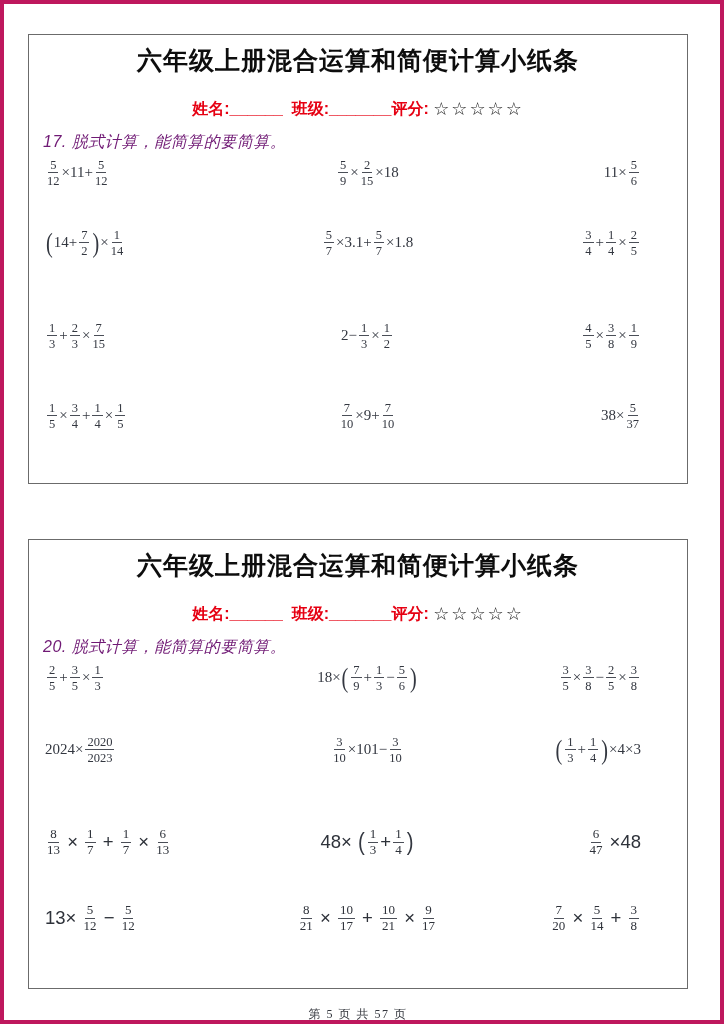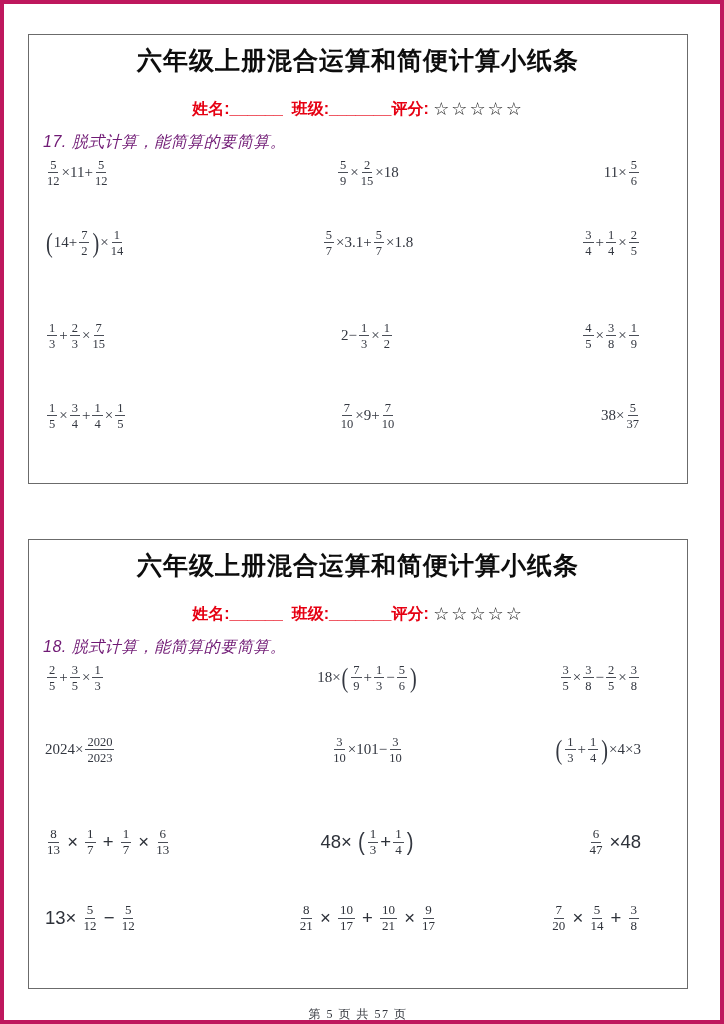--- a/index.html
+++ b/index.html
@@ -110,21 +110,21 @@
       <div class="cell c2">
           <span class="expr"><span class="txt">38×</span><span class="frac"><span class="num">5</span><span class="den">37</span></span></span>
         </div>
     </div>
   </div>
 
   <div class="card second">
     <div class="card-title">六年级上册混合运算和简便计算小纸条</div>
     <div class="card-subtitle"><span class="red">姓名:______  班级:_______评分: </span><span class="stars">☆☆☆☆☆</span></div>
 
-    <div class="problem-heading">18. 脱式计算，能简算的要简算。</div>
+    <div class="problem-heading">20. 脱式计算，能简算的要简算。</div>
     <div class="expr-row" style="min-height:72px;">
       <div class="cell c0">
           <span class="expr"><span class="frac"><span class="num">2</span><span class="den">5</span></span><span class="txt">+</span><span class="frac"><span class="num">3</span><span class="den">5</span></span><span class="txt">×</span><span class="frac"><span class="num">1</span><span class="den">3</span></span></span>
         </div>
       <div class="cell c1">
           <span class="expr"><span class="txt">18×</span><span class="paren">(</span><span class="frac"><span class="num">7</span><span class="den">9</span></span><span class="txt">+</span><span class="frac"><span class="num">1</span><span class="den">3</span></span><span class="txt">−</span><span class="frac"><span class="num">5</span><span class="den">6</span></span><span class="paren">)</span></span>
         </div>
       <div class="cell c2">
           <span class="expr"><span class="frac"><span class="num">3</span><span class="den">5</span></span><span class="txt">×</span><span class="frac"><span class="num">3</span><span class="den">8</span></span><span class="txt">−</span><span class="frac"><span class="num">2</span><span class="den">5</span></span><span class="txt">×</span><span class="frac"><span class="num">3</span><span class="den">8</span></span></span>
         </div>

